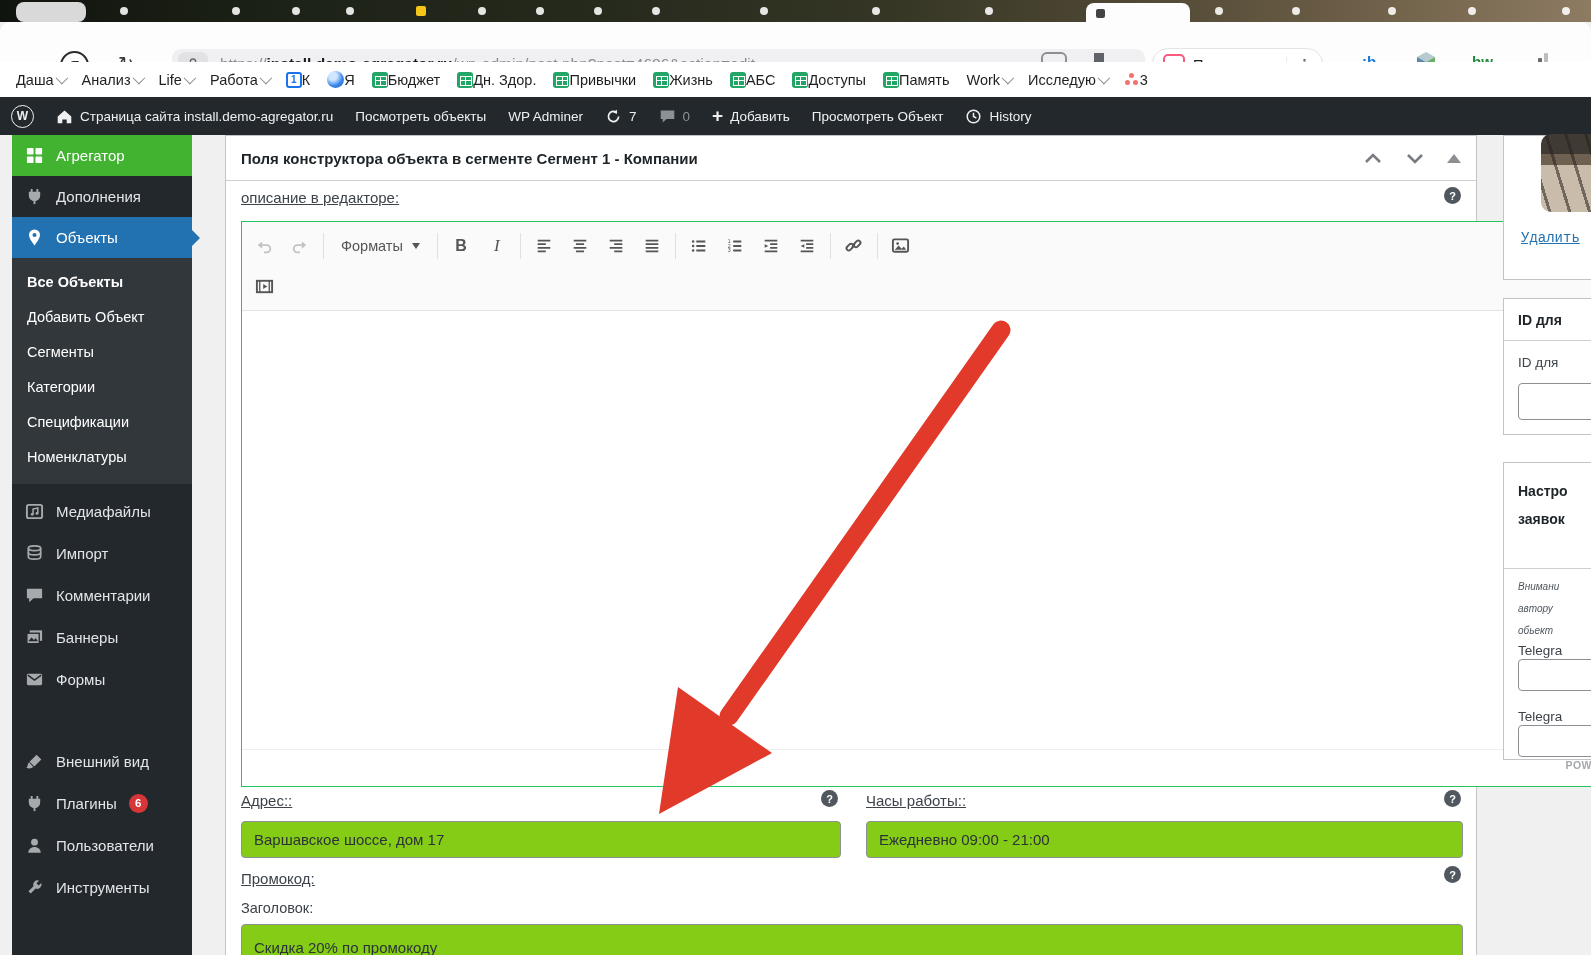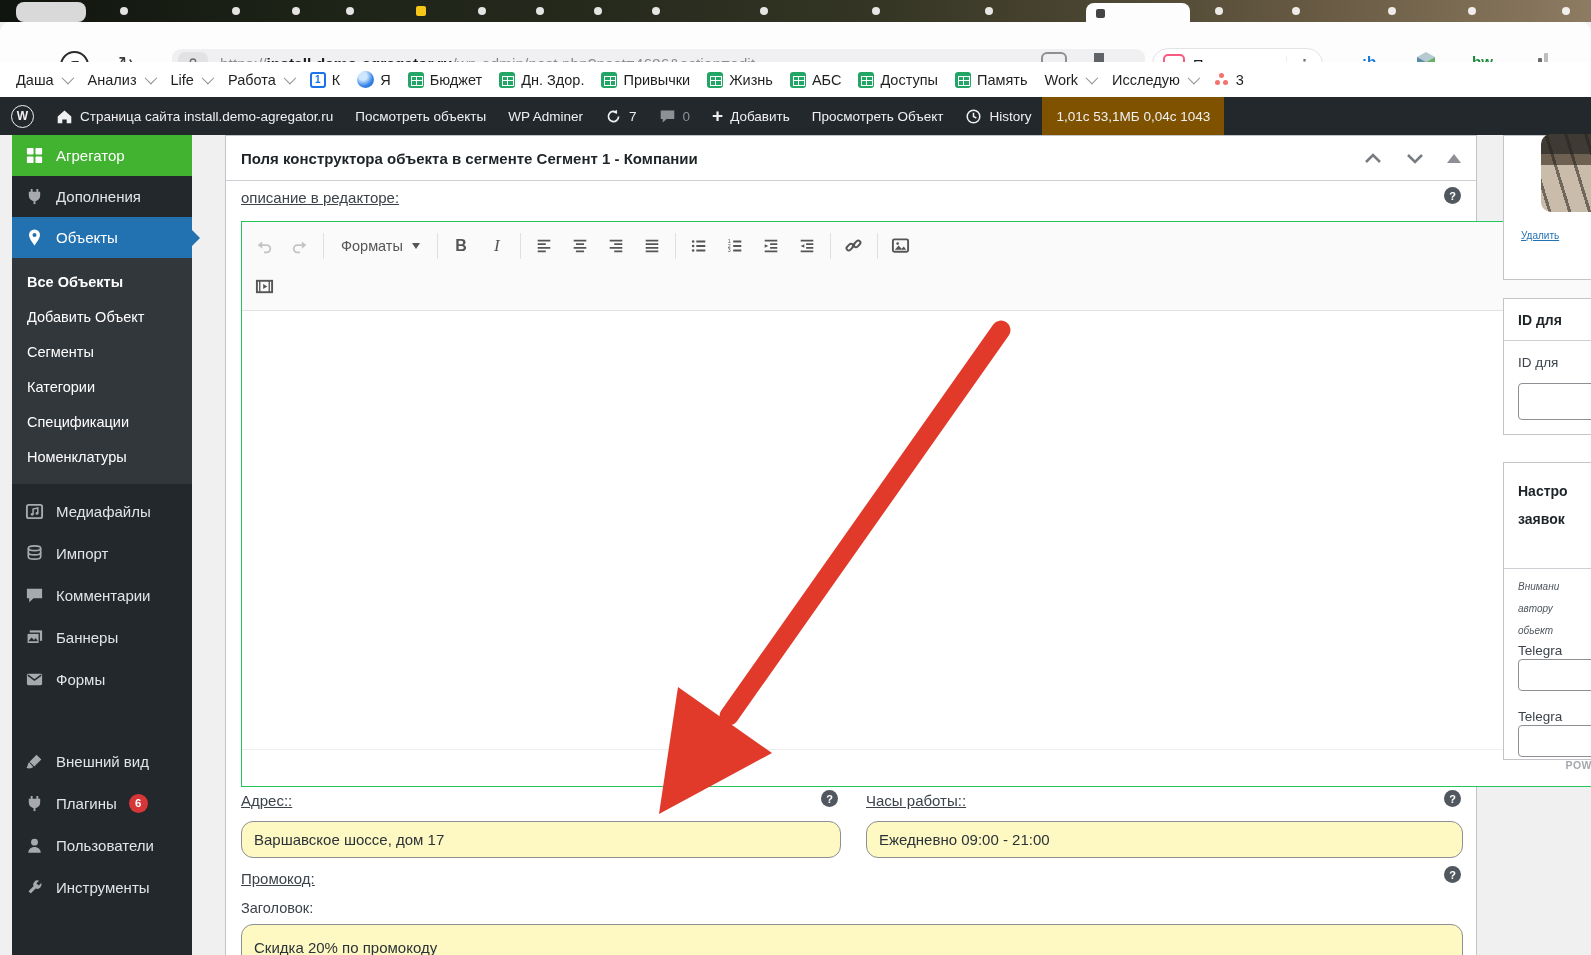--- a/index.html
+++ b/index.html
@@ -31,21 +31,21 @@
   .reph-ic{width:18px;height:18px;border:2px solid #fa5a7e;border-radius:5px;color:#fa5a7e;font-weight:700;
     font-size:12px;display:grid;place-items:center;line-height:1;}
   .reph-lb{font-size:14.5px;color:#1f1f1f;}
   .reph-dots{color:#6a6a6e;font-size:15px;font-weight:700;border-left:1px solid #ececee;padding-left:10px;}
   .extb{left:1362px;top:31px;font-weight:800;font-size:15px;color:#1779d6;}
   .extbw{left:1472px;top:31px;font-weight:800;font-size:15px;color:#1e8a3c;}
   .bars{left:1532px;top:30px;display:flex;align-items:flex-end;gap:2px;height:17px;}
   .bars i{display:block;width:4px;border-radius:1px;}
   .bookmarks{left:0;top:62px;width:1591px;height:35px;background:#fff;display:flex;align-items:center;
     padding:0 16px;gap:17px;font-size:14.5px;color:#1f1f1f;box-sizing:border-box;}
-  .bm{display:flex;align-items:center;gap:6px;white-space:nowrap;cursor:pointer;}
+  .bm{display:flex;align-items:center;gap:0;white-space:nowrap;cursor:pointer;}
   .chev{width:8px;height:8px;border-right:1.6px solid #8a8a8e;border-bottom:1.6px solid #8a8a8e;
     transform:rotate(45deg) translateY(-2px);margin-left:2px;}
   .sheet{width:16px;height:16px;background:#23a566;border-radius:3px;position:relative;}
   .sheet i{position:absolute;left:3px;top:4px;width:10px;height:8px;border:1px solid #fff;
     background:linear-gradient(#fff 0 0) 0 50%/100% 1px no-repeat,linear-gradient(#fff 0 0) 45% 0/1px 100% no-repeat;}
   .gcal{width:16px;height:16px;background:#fff;border:2px solid #1a73e8;border-radius:3px;color:#1a73e8;
     font-size:10px;font-weight:700;display:grid;place-items:center;box-sizing:border-box;}
   .yball{width:17px;height:17px;border-radius:50%;background:radial-gradient(circle at 35% 30%,#cfe6ff 0 25%,#3a86e8 60%,#1559c4 100%);}
   .tridot{width:16px;height:16px;position:relative;}
   .tridot i{position:absolute;width:5.5px;height:5.5px;background:#f4726d;border-radius:50%;}
@@ -93,28 +93,28 @@
   .mce-sep{width:1px;height:26px;background:#e0e0e0;margin:0 5px;}
   .mce-formats{display:flex;align-items:center;gap:9px;padding:0 12px;height:34px;color:#555;font-size:14.5px;cursor:pointer;}
   .caret{width:0;height:0;border-left:4.5px solid transparent;border-right:4.5px solid transparent;border-top:6px solid #555;}
   .mce-b{font-weight:800;font-size:16px;}
   .mce-i{font-style:italic;font-family:"Liberation Serif",serif;font-size:17px;}
   .mce-canvas{height:438px;background:#fff;cursor:text;}
   .mce-status{height:36px;position:relative;border-top:1px solid #eee;}
   .poweredby{position:absolute;right:26px;top:9px;font-size:10.5px;letter-spacing:.4px;color:#a3a8ad;font-weight:700;}
   .grip{position:absolute;right:8px;bottom:6px;width:10px;height:10px;
     background:radial-gradient(circle,#b4b9be 1px,transparent 1.3px) 0 0/5px 5px;clip-path:polygon(100% 0,100% 100%,0 100%);cursor:nwse-resize;}
-  .wpinput{border:1px solid #8c8f94;border-radius:12px;font-size:15px;color:#2c3338;padding:8px 12px;
-    font-family:"Liberation Sans",sans-serif;box-sizing:border-box;background:#fef9c3;}
+  .wpinput{border:1px solid #8c8f94;border-radius:4px;font-size:15px;color:#2c3338;padding:8px 12px;
+    font-family:"Liberation Sans",sans-serif;box-sizing:border-box;background:#84cc16;}
   
   .rpanel{left:1503px;width:110px;background:#fff;border:1px solid #c3c4c7;box-sizing:border-box;}
   .photo{position:absolute;left:37px;top:-2px;width:78px;height:78px;border-radius:10px;overflow:hidden;
     background:linear-gradient(180deg,#3f3a34 0 26%,#6e6152 26% 40%,#c9bcaa 40% 100%);}
   .photo i{position:absolute;inset:0;background:repeating-linear-gradient(73deg,transparent 0 7px,#27211d 7px 10px,transparent 10px 19px);opacity:.55;}
-  .rlink{color:#2271b1;text-decoration:underline;font-size:10px;cursor:pointer;}
+  .rlink{color:#2271b1;text-decoration:underline;font-size:14px;cursor:pointer;font-family:Liberation Mono, monospace;}
   .rp-title{font-weight:700;font-size:14px;color:#1d2327;}
   .rp-head{border-bottom:1px solid #ccd0d4;display:flex;align-items:center;padding:0 14px;box-sizing:border-box;}
   .rp-label{font-size:13.5px;color:#3c434a;white-space:nowrap;}
   .rp-note{font-size:10px;font-style:italic;color:#50575e;white-space:nowrap;}
   .rinput{border:1px solid #8c8f94;border-radius:4px;background:#fff;box-sizing:border-box;}
   
   .overlay{left:0;top:0;width:1591px;height:955px;pointer-events:none;z-index:60;}
   svg.icon{display:block;}
 </style>
 </head>
@@ -304,21 +304,20 @@
       <span>Добавить</span>
     </span>
   <span class="ab-item">Просмотреть Объект</span>
   <span class="ab-item">
     <svg class="icon" width="17" height="17" viewBox="0 0 20 20">
         <circle cx="10" cy="10" r="7.4" fill="none" stroke="#f0f0f1" stroke-width="1.8"></circle>
         <path d="M10 5.5V10l3.4 2" fill="none" stroke="#f0f0f1" stroke-width="1.8"></path>
       </svg>
     <span>History</span>
   </span>
-  <span class="qmbox">1,01с  53,1МБ  0,04с  1043</span>
 </div>
 
 <div class="abs sidebar">
   <div class="m-item green">
     <svg class="icon" width="19" height="19" viewBox="0 0 20 20" style="color:#fff">
         <g fill="currentColor">
           <rect x="2" y="2" width="7" height="7" rx="1"></rect>
           <rect x="11" y="2" width="7" height="7" rx="1"></rect>
           <rect x="2" y="11" width="7" height="7" rx="1"></rect>
           <rect x="11" y="11" width="7" height="7" rx="1"></rect>

